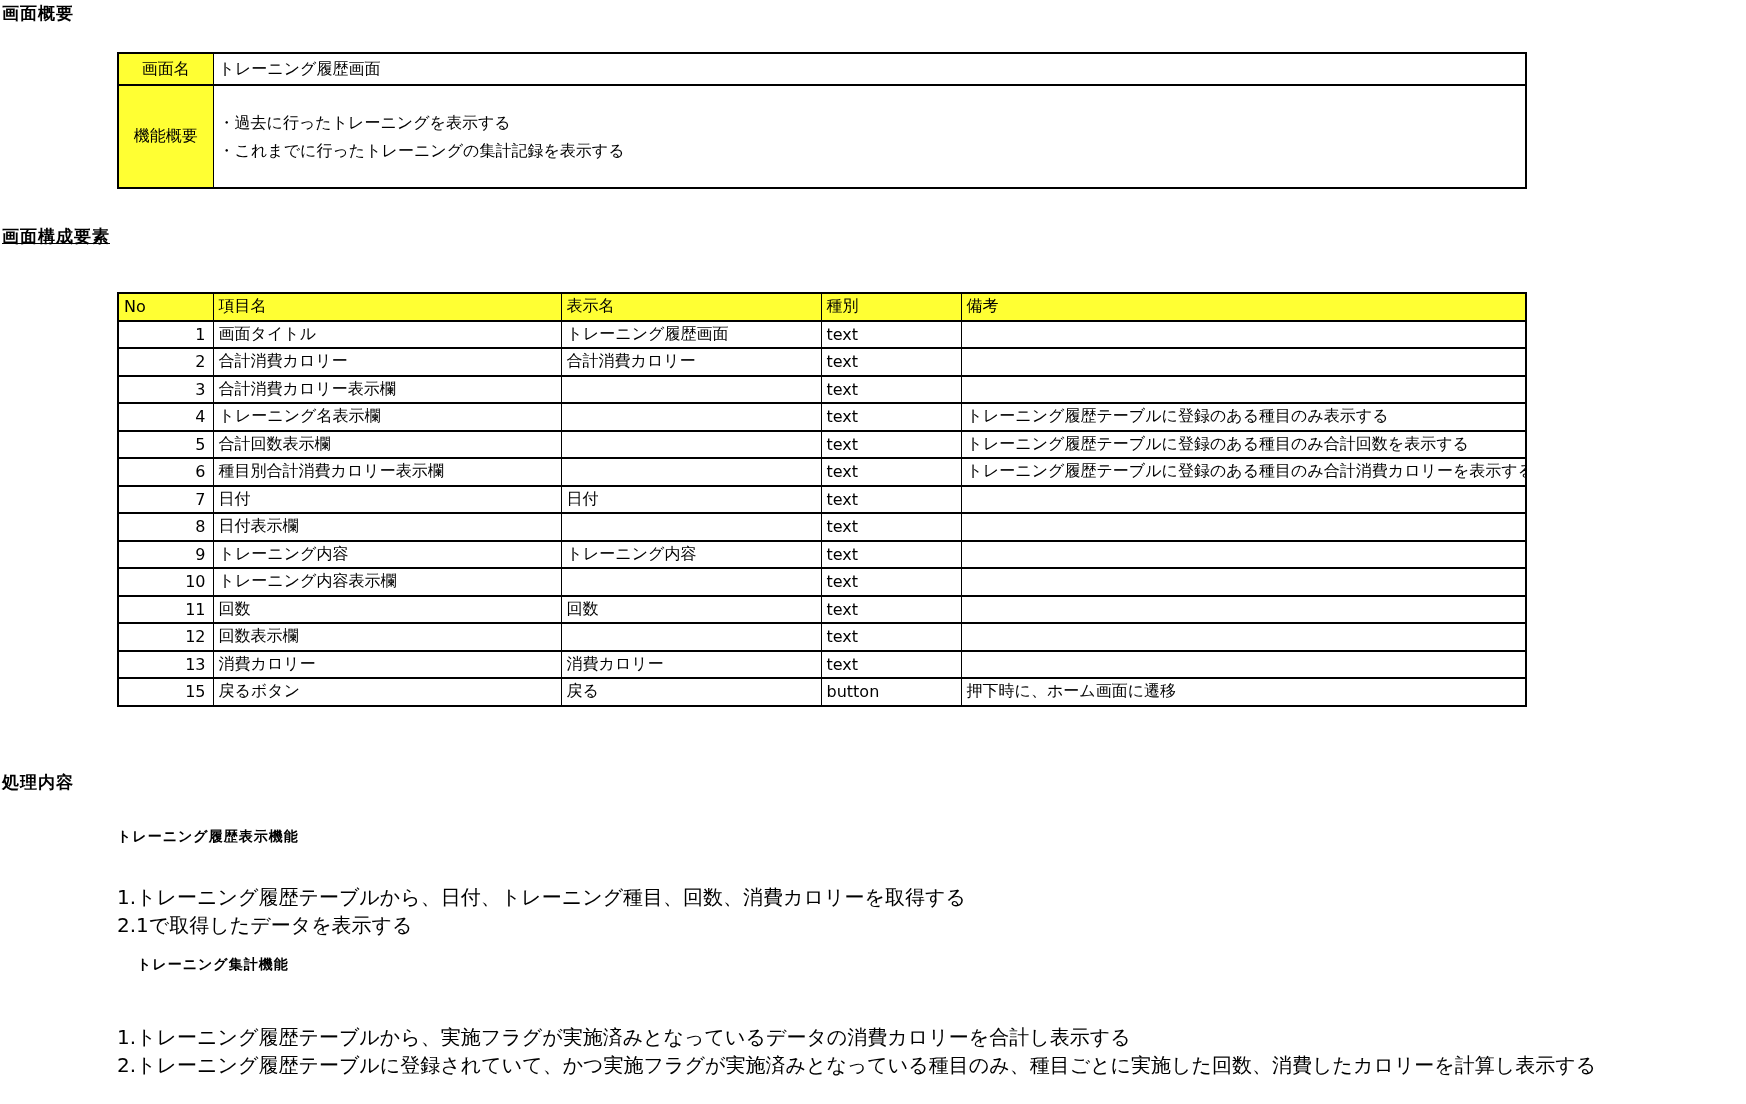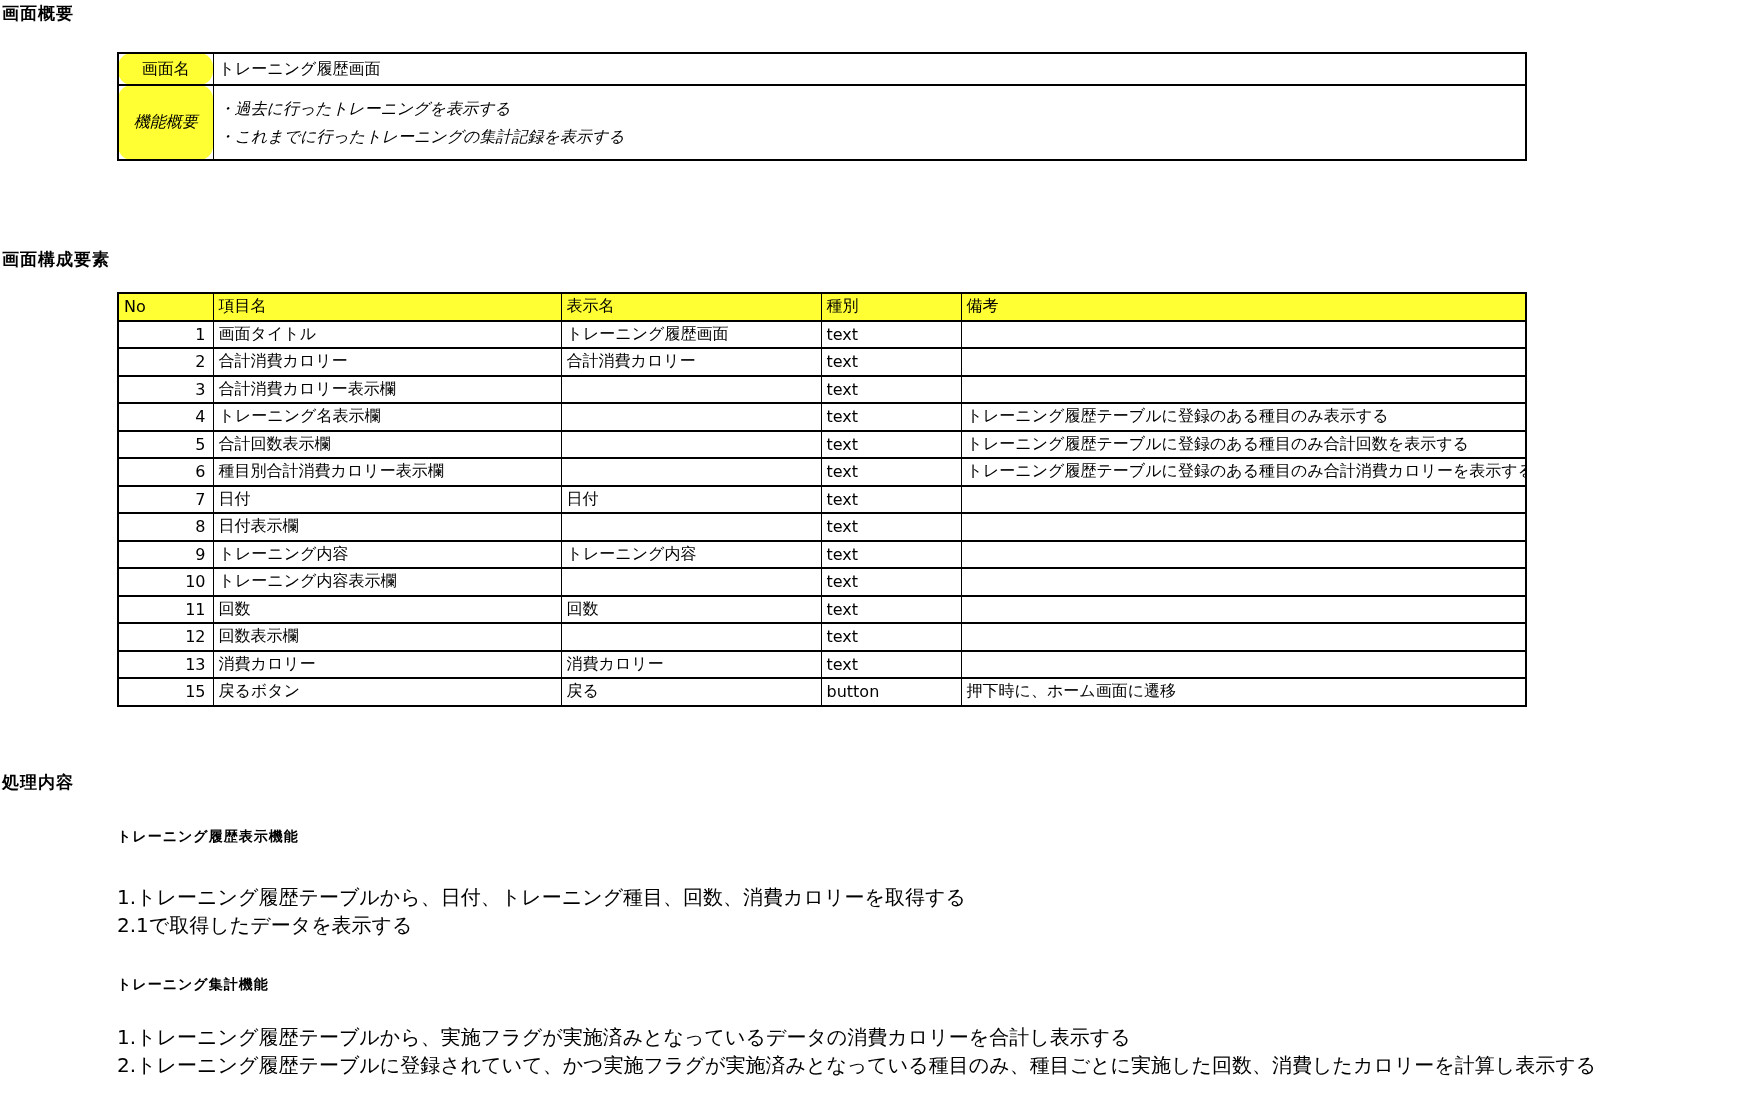--- a/index.html
+++ b/index.html
@@ -8,58 +8,58 @@
     width:1746px; height:1104px; position:relative;
     background:#FFFFFF; color:#000;
     font-family:"DejaVu Sans","Liberation Sans",sans-serif;
     font-size:16px;
   }
   .sec-heading {
     position:absolute; left:2px;
     font-weight:bold; font-size:17px; letter-spacing:1px;
   }
   #heading-overview   { top:2px; }
-  #heading-components { top:248px; }
+  #heading-components { top:225px;text-decoration:underline; }
   #heading-processing { top:771px; }
 
   table {
     position:absolute; left:117px;
     border-collapse:collapse; table-layout:fixed;
     border:2px solid #000;
     font-size:16px;
   }
   td {
     border-left:1px solid #000; border-right:1px solid #000;
     border-top:2px solid #000; border-bottom:2px solid #000;
     padding:0 5px; vertical-align:middle;
     overflow:hidden; white-space:nowrap;
   }
   .fill { background:#FFFF33; }
 
   #overview-table { top:52px; width:1408px; }
   #overview-table tr.row-name { height:32px; }
-  #overview-table tr.row-func { height:75px;font-style:italic; }
-  #overview-table td.label-cell { text-align:center;border-radius:14px; }
+  #overview-table tr.row-func { height:103px; }
+  #overview-table td.label-cell { text-align:center; }
   #overview-table .func-lines div { line-height:28px; }
 
   #components-table { top:292px; width:1408px; }
   #components-table tr { height:27.5px; }
   #components-table td.no-cell { text-align:right; padding-right:7px; }
 
   .proc-title {
     position:absolute; left:117px;
     font-weight:bold; font-size:14px; letter-spacing:1px;
   }
   .proc-lines {
     position:absolute; left:117px;
     font-size:20px; line-height:27.5px; white-space:nowrap;
   }
   #proc1-title { top:828px; }
   #proc1-lines { top:884px; }
-  #proc2-title { top:976px; }
+  #proc2-title { top:956px;margin-left:20px; }
   #proc2-lines { top:1024px; }
 </style>
 </head>
 <body>
 
 <div id="heading-overview" class="sec-heading">画面概要</div>
 
 <table id="overview-table">
   <colgroup>
       <col style="width:95px">

